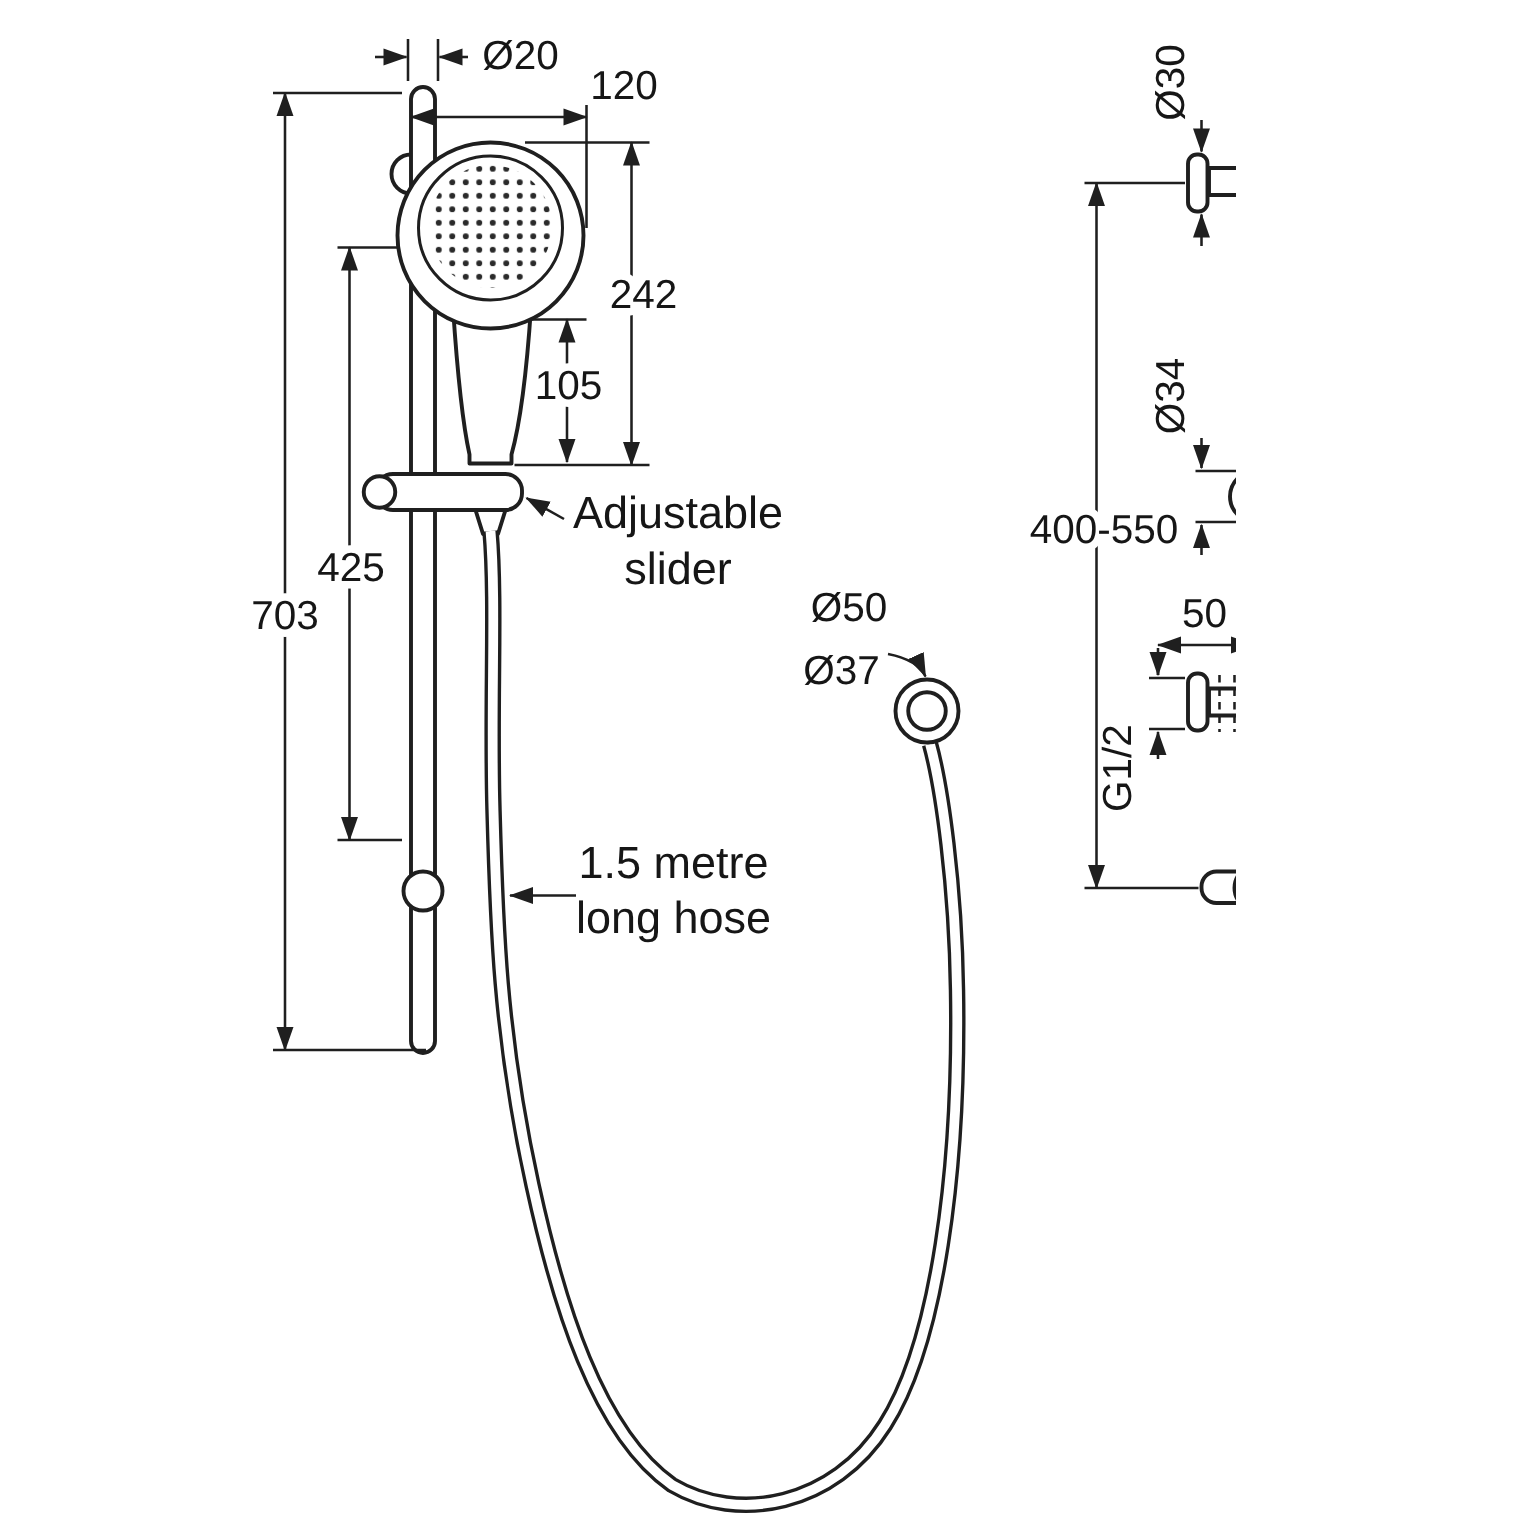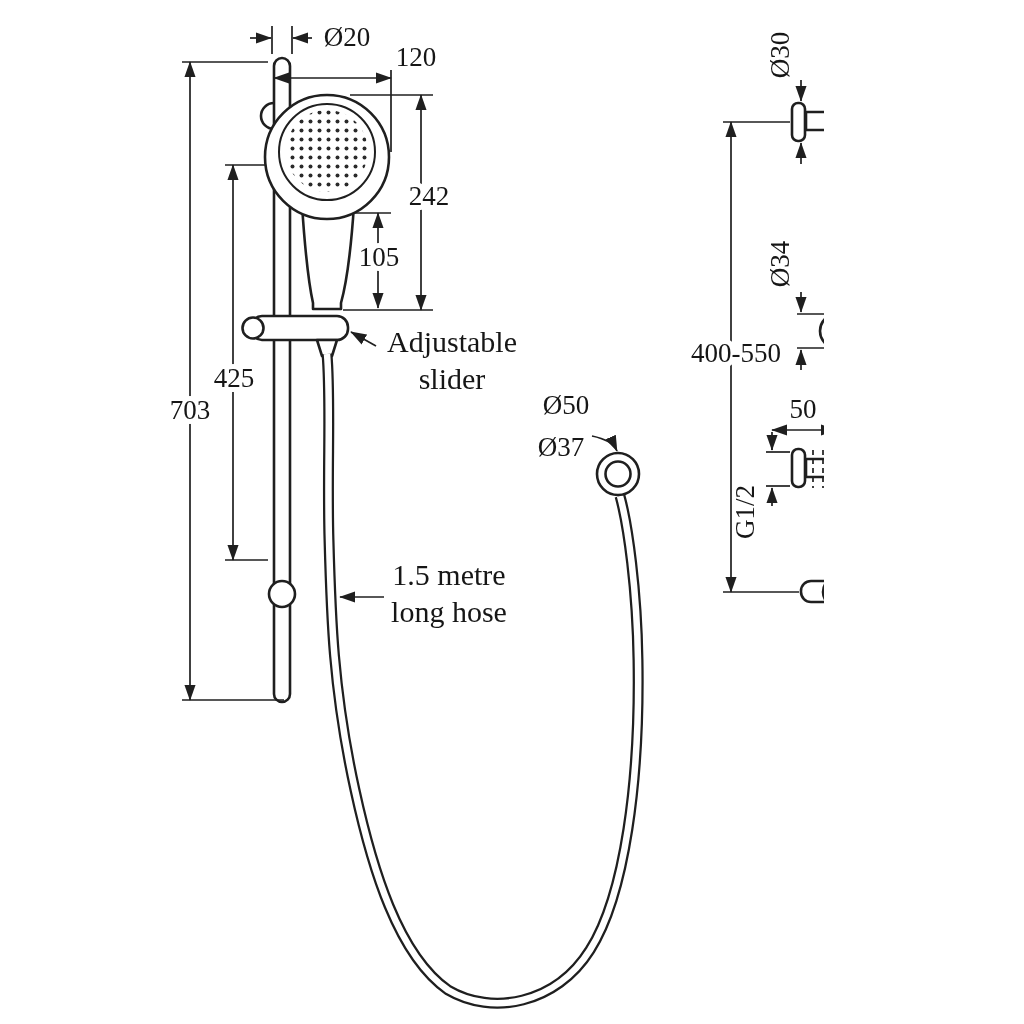--- a/index.html
+++ b/index.html
@@ -1,17 +1,17 @@
 <!DOCTYPE html>
 <html><head>
 <meta charset="utf-8">
 <style>
   html,body{margin:0;padding:0;background:#ffffff;}
   .canvas{width:824px;height:1024px;background:#ffffff;position:relative;overflow:hidden;
-          font-family:Liberation Serif, serif;}
+          font-family:Liberation Sans, sans-serif;}
   svg{display:block;}
   .outline{fill:#ffffff;stroke:#1f1f1f;stroke-width:2.6;stroke-linejoin:round;}
   .thin{fill:none;stroke:#1f1f1f;stroke-width:2;stroke-linejoin:round;}
   .dim{fill:none;stroke:#1f1f1f;stroke-width:1.7;}
   .dashed{stroke-dasharray:5 4;}
   .hose-outer{fill:none;stroke:#1f1f1f;stroke-width:11;stroke-linecap:butt;}
   .hose-inner{fill:none;stroke:#ffffff;stroke-width:6.5;stroke-linecap:butt;}
   .txt{font-size:27px;fill:#161616;font-weight:400;}
   .lbl{font-size:30px;fill:#161616;}
   .halo{paint-order:stroke fill;stroke:#ffffff;stroke-width:10px;stroke-linejoin:round;stroke-linecap:round;}

